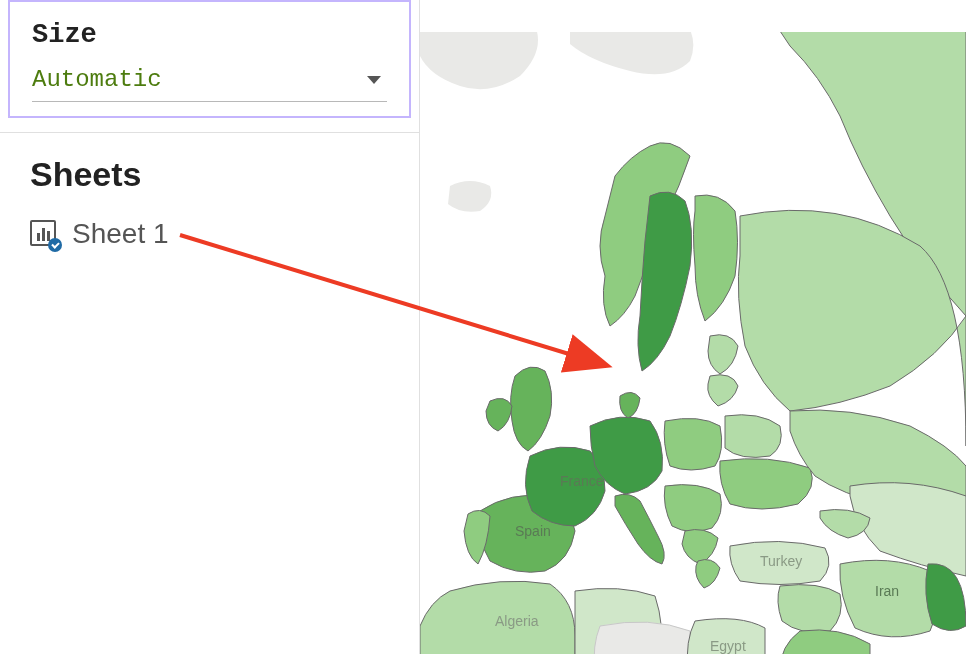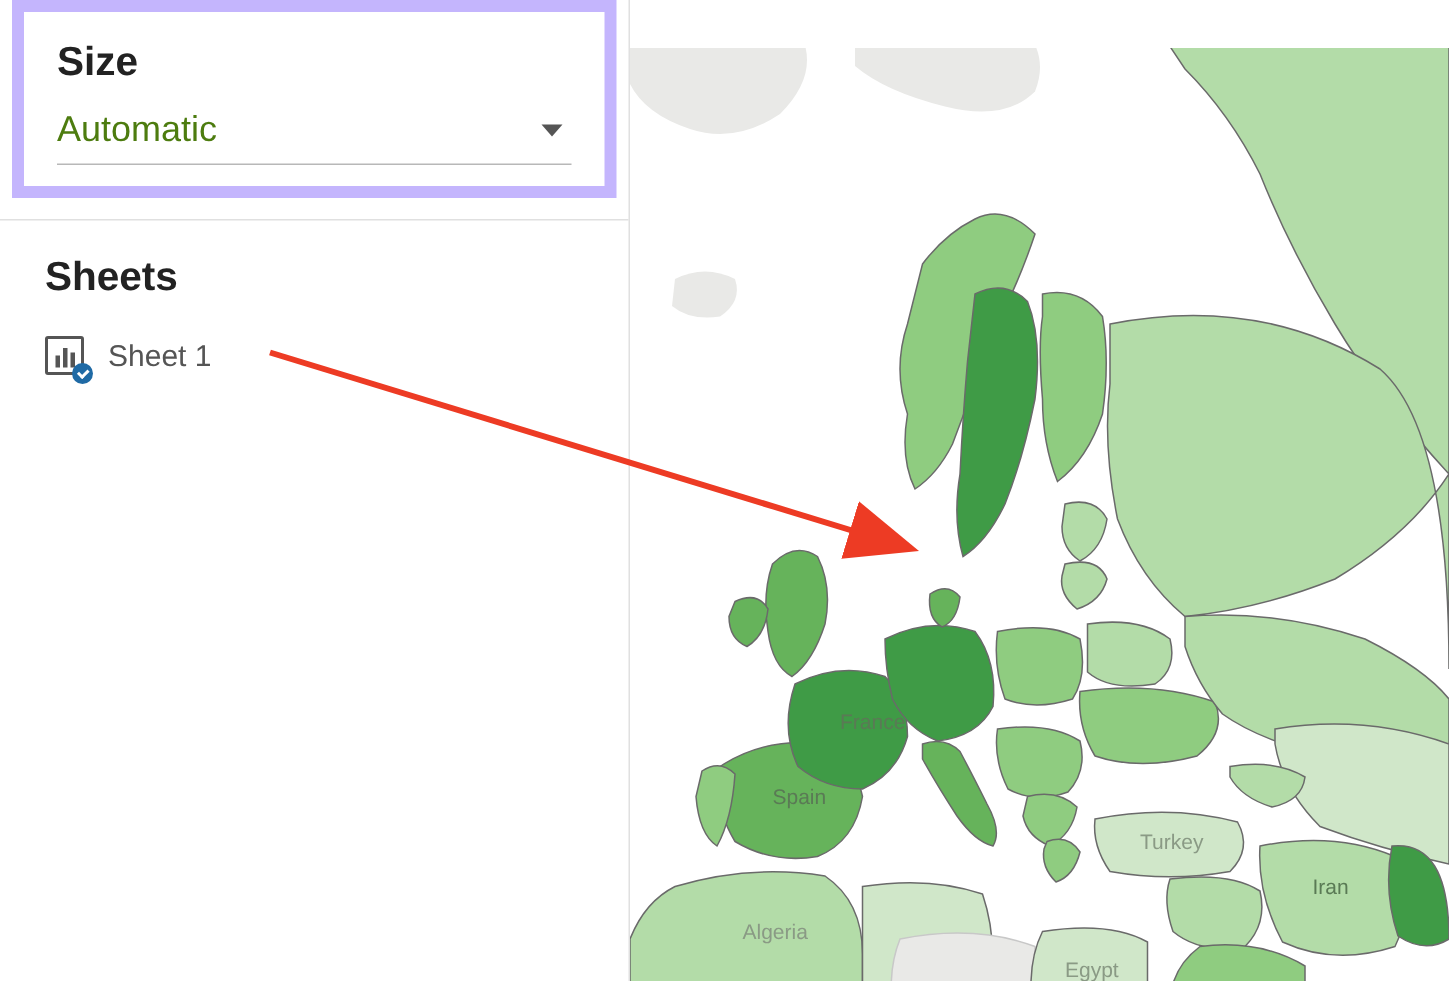--- a/index.html
+++ b/index.html
@@ -15,23 +15,24 @@
     display: flex;
     width: 100%;
     height: 100%;
   }
   .sidebar {
     width: 420px;
     border-right: 1px solid #e0e0e0;
     background: #fff;
   }
   .size-block {
-    border: 8px solid #c4b5fd;
+    border: 2px solid #c4b5fd;
     padding: 18px 22px 14px 22px;
     margin: 0 8px 0 8px;
+    font-family: Liberation Mono, monospace;
   }
   .size-label {
     font-size: 27px;
     font-weight: 600;
     color: #222;
     margin-bottom: 16px;
   }
   .size-select {
     display: flex;
     align-items: center;
@@ -54,21 +55,21 @@
   }
   .divider {
     height: 1px;
     background: #e0e0e0;
     margin-top: 14px;
   }
   .sheets-block {
     padding: 22px 30px;
   }
   .sheets-label {
-    font-size: 27px;
+    font-size: 34px;
     font-weight: 600;
     color: #222;
     margin-bottom: 22px;
   }
   .sheet-item {
     display: flex;
     align-items: center;
     gap: 14px;
     cursor: pointer;
     padding: 2px 0;
@@ -102,21 +103,21 @@
   }
   .sheet-badge::after {
     content: "";
     width: 5px; height: 3px;
     border-left: 2px solid #fff;
     border-bottom: 2px solid #fff;
     transform: rotate(-45deg);
     margin-top: -2px;
   }
   .sheet-name {
-    font-size: 20px;
+    font-size: 28px;
     color: #555;
     text-align: center;
   }
   .map-area {
     flex: 1;
     position: relative;
     overflow: hidden;
     margin-top: 32px;
   }
   .map-svg {

